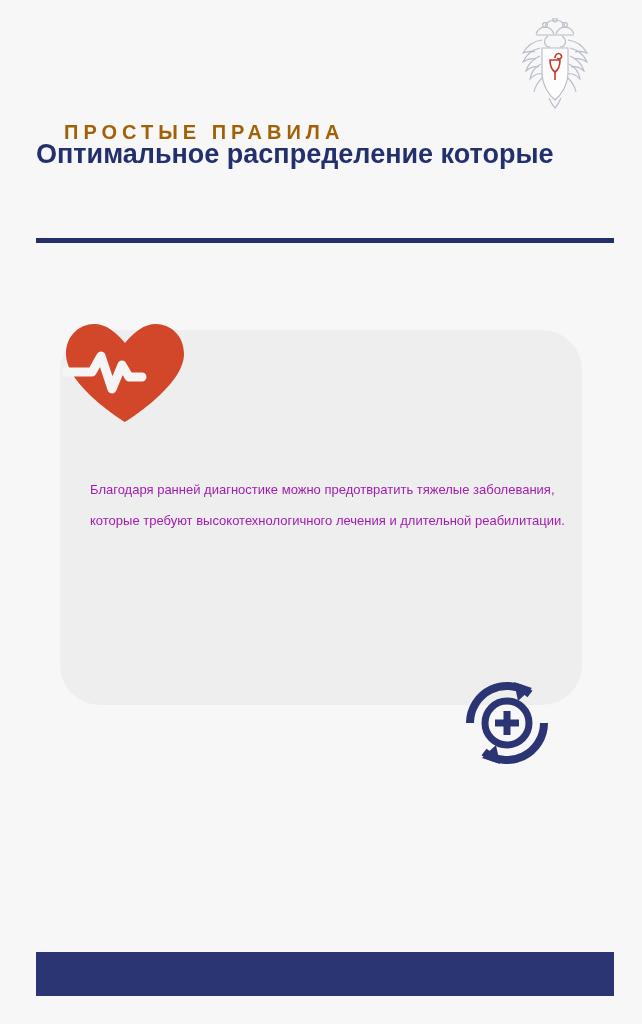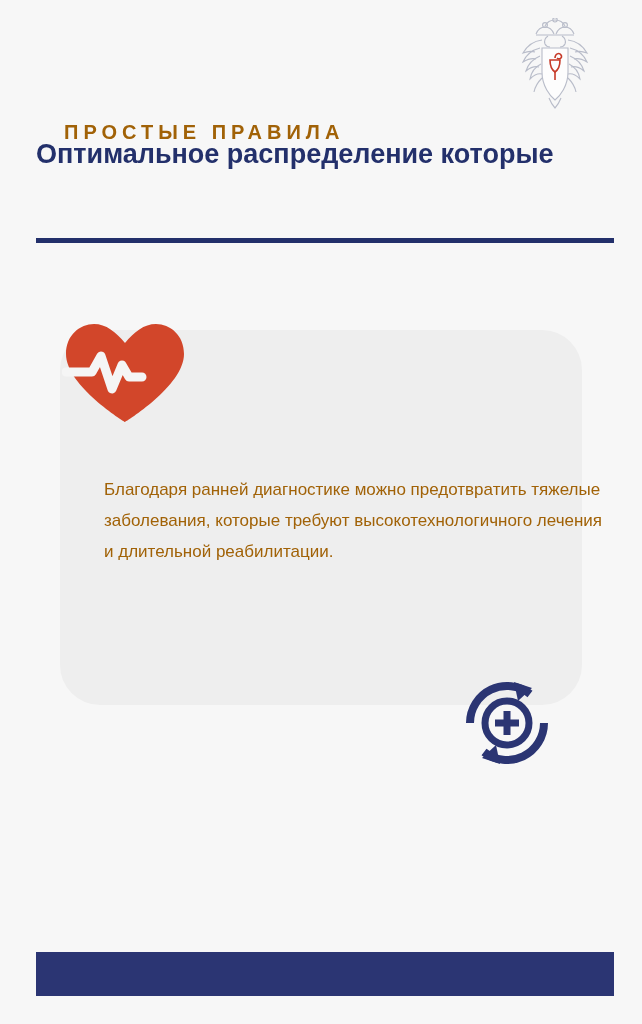--- a/index.html
+++ b/index.html
@@ -70,26 +70,26 @@
   }
   .heart-icon {
     position: absolute;
     left: 62px;
     top: 320px;
     width: 126px;
     height: 104px;
   }
   .card-text {
     position: absolute;
-    left: 104px;
+    left: 90px;
     top: 474px;
     width: 500px;
-    font-size: 17px;
+    font-size: 13px;
     line-height: 31px;
-    color: #a16207;
+    color: #a21caf;
   }
   .plus-icon {
     position: absolute;
     left: 452px;
     top: 668px;
     width: 110px;
     height: 110px;
   }
 
   

